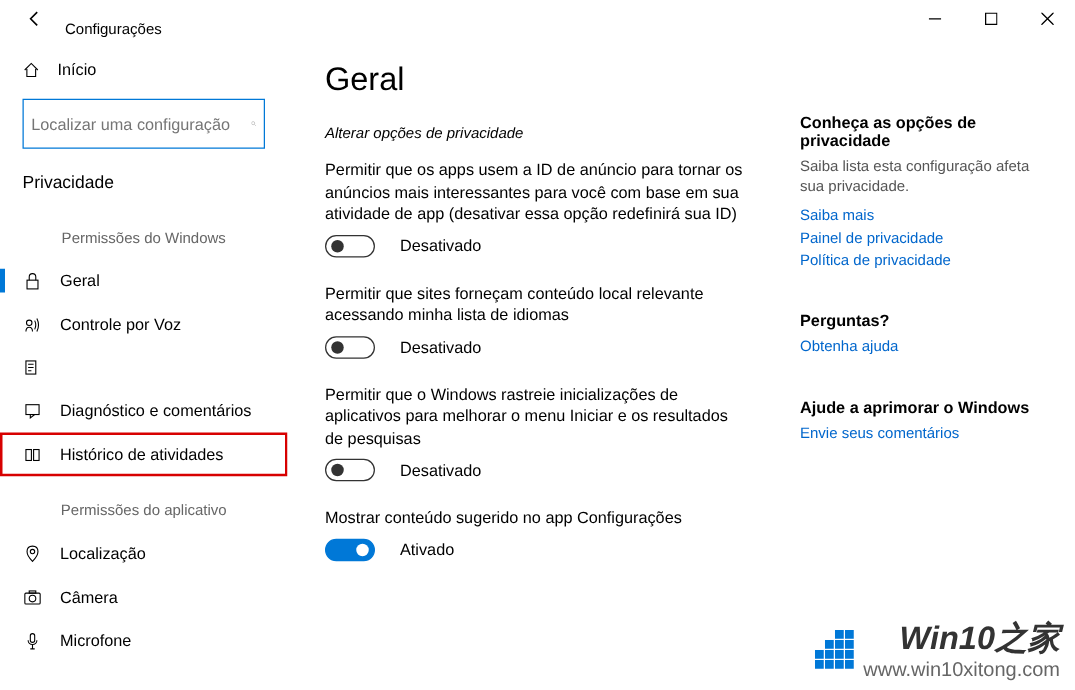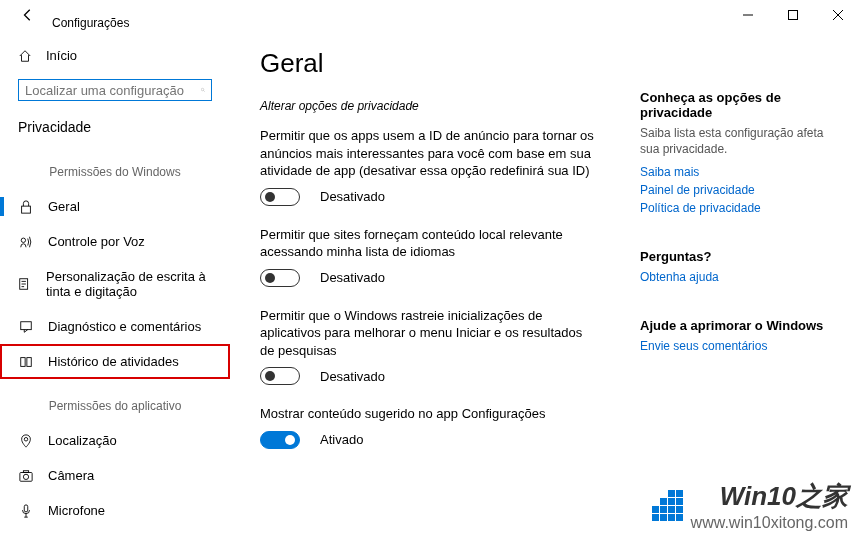--- a/index.html
+++ b/index.html
@@ -9,21 +9,21 @@
   .back-btn { width: 32px; height: 30px; display: flex; align-items: center; justify-content: center; cursor: pointer; }
   .title-text { margin-left: 8px; font-size: 12px; }
   .win-controls { margin-left: auto; display: flex; }
   .win-btn { width: 45px; height: 30px; display: flex; align-items: center; justify-content: center; cursor: pointer; }
   
   .content { display: flex; height: calc(100% - 30px); }
   
   .sidebar { width: 230px; padding: 10px 0; overflow-y: auto; }
   .home-link { display: flex; align-items: center; padding: 8px 18px; cursor: pointer; }
   .home-link .icon { margin-right: 14px; }
-  .search-box { margin: 8px 18px 14px; border: 1px solid #0078d7; height: 22px; display: flex; align-items: center; padding: 0 6px; }
+  .search-box { margin: 8px 18px 14px; border: 1px solid #0078d7; height: 40px; display: flex; align-items: center; padding: 0 6px; }
   .search-box input { border: none; outline: none; flex: 1; font-size: 13px; background: transparent; }
   .sidebar-heading { padding: 4px 18px 10px; font-weight: 400; font-size: 14px; }
   .section-label { padding: 20px 18px 10px; font-size: 12px; color: #666; text-align: center; }
   .nav-item { display: flex; align-items: center; padding: 10px 18px; cursor: pointer; position: relative; }
   .nav-item .icon { width: 16px; margin-right: 14px; display: flex; justify-content: center; }
   .nav-item.active::before { content: ""; position: absolute; left: 0; top: 8px; bottom: 8px; width: 4px; background: #0078d7; }
   .nav-item.highlighted { outline: 2px solid #d70000; outline-offset: -2px; }
   
   .main { flex: 1; padding: 18px 30px; overflow-y: auto; }
   .page-title { font-size: 26px; font-weight: 300; margin-bottom: 20px; }
@@ -35,21 +35,21 @@
   .toggle .knob { width: 10px; height: 10px; border-radius: 50%; background: #333; position: absolute; top: 3px; left: 4px; }
   .toggle.on { background: #0078d7; border-color: #0078d7; }
   .toggle.on .knob { background: #fff; left: auto; right: 4px; }
   
   .rightcol { width: 220px; padding: 60px 20px 20px 0; }
   .right-heading { font-size: 13px; font-weight: 600; margin-bottom: 6px; }
   .right-text { font-size: 12px; color: #555; margin-bottom: 8px; line-height: 1.3; }
   .link { color: #0066cc; font-size: 12px; display: block; margin-bottom: 4px; cursor: pointer; }
   .rightcol .group { margin-bottom: 34px; }
   
-  .watermark { position: absolute; bottom: 20px; right: 12px; text-align: right; pointer-events: none; display:flex; align-items:center; gap:8px;}
+  .watermark { position: absolute; bottom: 6px; right: 12px; text-align: right; pointer-events: none; display:flex; align-items:center; gap:8px;}
   .watermark .wm-text { font-size: 26px; font-style: italic; font-weight: 700; color: #333; }
   .watermark .wm-sub { font-size: 16px; color: #666; }
   .wm-logo { display:grid; grid-template-columns: repeat(4, 7px); grid-auto-rows:7px; gap:1px; }
   .wm-logo span { background:#0078d7; }
   .wm-logo span:nth-child(1),.wm-logo span:nth-child(2),.wm-logo span:nth-child(5){ opacity:0;}
   
   svg { display: block; }
 </style>
 </head>
 <body>
@@ -121,21 +121,20 @@
     </div>
     <div class="nav-item">
       <span class="icon">
           <svg width="14" height="14" viewBox="0 0 16 16">
             <rect x="2" y="2" width="9" height="12" stroke="#000" fill="none"></rect>
             <line x1="4" y1="5" x2="9" y2="5" stroke="#000"></line>
             <line x1="4" y1="8" x2="9" y2="8" stroke="#000"></line>
             <line x1="4" y1="11" x2="7" y2="11" stroke="#000"></line>
           </svg>
         </span>
-      <span>Personalização de escrita à tinta e digitação</span>
     </div>
     <div class="nav-item">
       <span class="icon">
           <svg width="14" height="14" viewBox="0 0 16 16">
             <rect x="2" y="2" width="12" height="9" stroke="#000" fill="none"></rect>
             <path d="M6 11 L6 14 L10 11" stroke="#000" fill="none"></path>
           </svg>
         </span>
       <span>Diagnóstico e comentários</span>
     </div>

